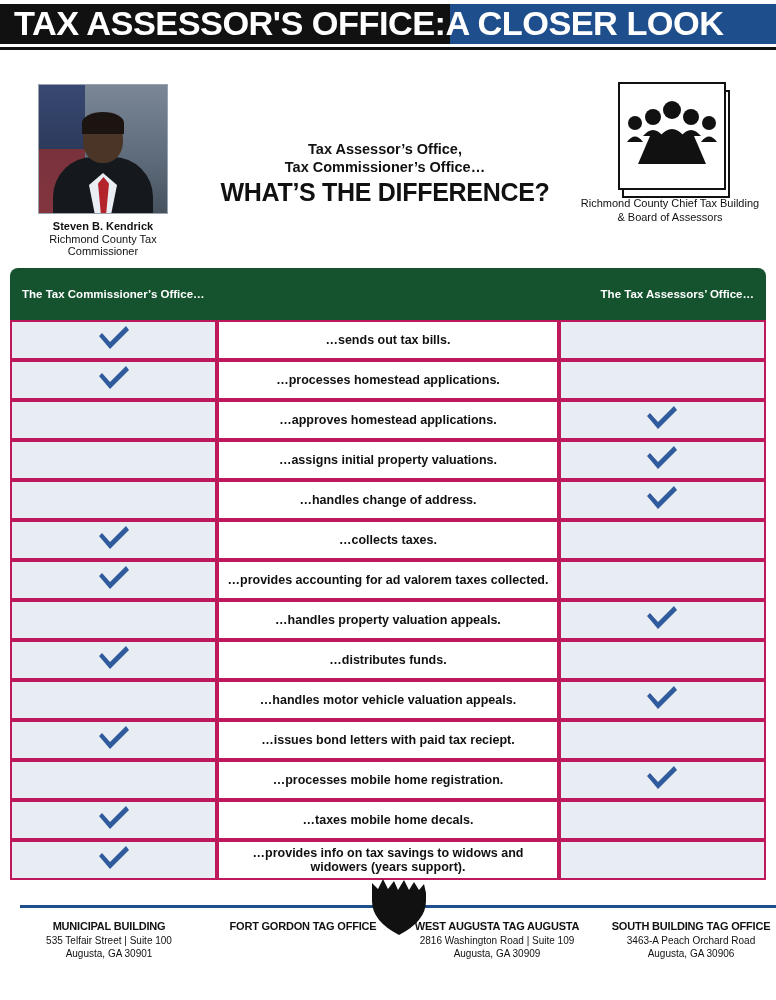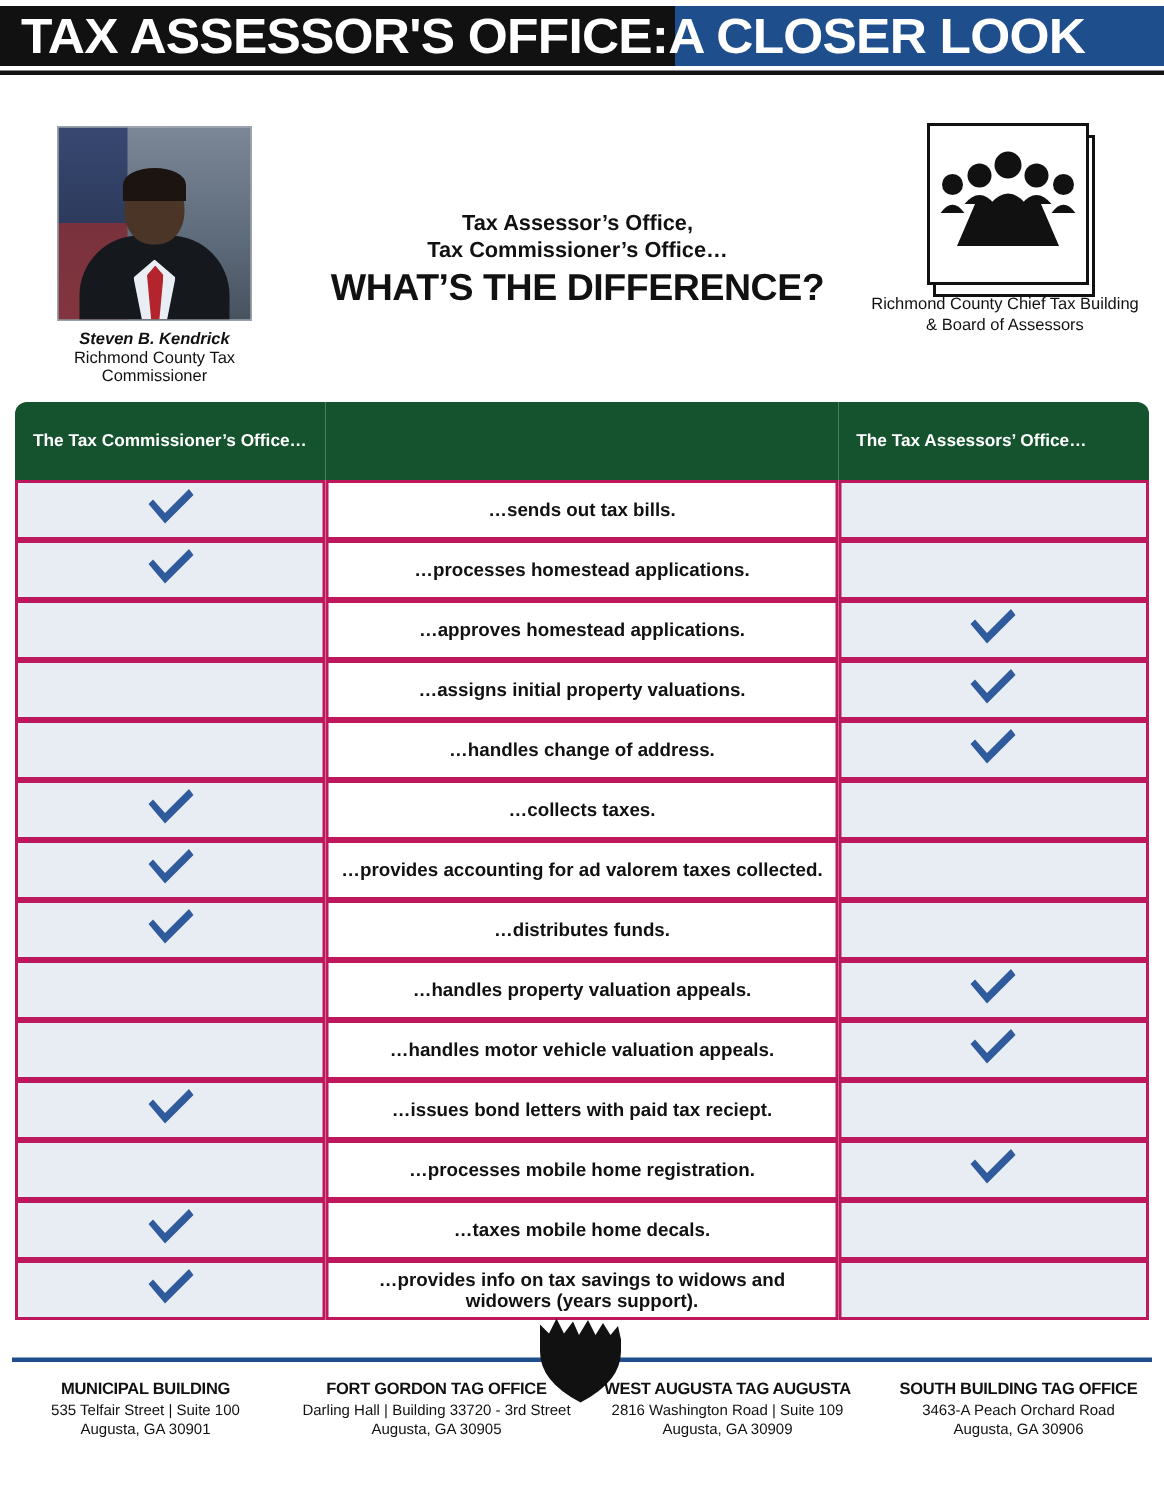--- a/index.html
+++ b/index.html
@@ -108,21 +108,20 @@
   .p-hair {
     position: absolute; left: 43px; top: 27px; width: 42px; height: 22px;
     background: #1c1410;
     border-radius: 50% 50% 0 0;
   }
   .p-name {
     margin-top: 6px;
     font-size: 11px;
     font-weight: bold;
     color: #111111;
-    font-style: italic;
   }
   .p-title {
     font-size: 11px;
     color: #111111;
     margin-top: 1px;
   }
 
   .center-title {
     position: absolute;
     left: 190px; top: 88px;
@@ -182,21 +181,21 @@
     font-weight: bold;
     height: 52px;
     padding: 0 12px;
     vertical-align: middle;
   }
   .th-left {
     text-align: left;
     border-top-left-radius: 8px;
   }
   .th-right {
-    text-align: left;
+    text-align: right;
     border-top-right-radius: 8px;
   }
   .th-mid { background: #2e5d9e; }
 
   .tbl td {
     border: 2px solid #be185d;
     height: 30px;
     background: #e8edf4;
   }
   td.mid-cell {
@@ -218,21 +217,21 @@
     position: relative;
   }
   .chk svg { display: block; }
   .col-left { width: 200px; }
   .col-mid { width: 330px; }
   .col-right { width: 200px; }
 
   
   .footer {
     position: absolute;
-    left: 0; top: 905px;
+    left: 12px; top: 905px;
     width: 720px;
     height: 95px;
   }
   .footer-rule {
     position: absolute;
     left: 8px; top: 0;
     width: 760px; height: 3px;
     background: #1f4e8c;
   }
   .footer-badge {
@@ -387,32 +386,32 @@
           <td class="check-cell"></td>
         </tr>
         <tr>
           <td class="check-cell"><span class="chk"><svg width="34" height="26" viewBox="0 0 34 26">
                 <path d="M2 11 L5 8 L13 17 L29 1 L32 5 L13 24 Z" fill="#2f5b9c"></path>
               </svg></span></td>
           <td class="mid-cell">…provides accounting for ad valorem taxes collected.</td>
           <td class="check-cell"></td>
         </tr>
         <tr>
+          <td class="check-cell"></td>
+          <td class="mid-cell">…handles property valuation appeals.</td>
+          <td class="check-cell"><span class="chk"><svg width="34" height="26" viewBox="0 0 34 26">
+                <path d="M2 11 L5 8 L13 17 L29 1 L32 5 L13 24 Z" fill="#2f5b9c"></path>
+              </svg></span></td>
+        </tr>
+        <tr>
           <td class="check-cell"><span class="chk"><svg width="34" height="26" viewBox="0 0 34 26">
                 <path d="M2 11 L5 8 L13 17 L29 1 L32 5 L13 24 Z" fill="#2f5b9c"></path>
               </svg></span></td>
           <td class="mid-cell">…distributes funds.</td>
           <td class="check-cell"></td>
-        </tr>
-        <tr>
-          <td class="check-cell"></td>
-          <td class="mid-cell">…handles property valuation appeals.</td>
-          <td class="check-cell"><span class="chk"><svg width="34" height="26" viewBox="0 0 34 26">
-                <path d="M2 11 L5 8 L13 17 L29 1 L32 5 L13 24 Z" fill="#2f5b9c"></path>
-              </svg></span></td>
         </tr>
         <tr>
           <td class="check-cell"></td>
           <td class="mid-cell">…handles motor vehicle valuation appeals.</td>
           <td class="check-cell"><span class="chk"><svg width="34" height="26" viewBox="0 0 34 26">
                 <path d="M2 11 L5 8 L13 17 L29 1 L32 5 L13 24 Z" fill="#2f5b9c"></path>
               </svg></span></td>
         </tr>
         <tr>
           <td class="check-cell"><span class="chk"><svg width="34" height="26" viewBox="0 0 34 26">
@@ -457,24 +456,20 @@
   <div class="footer-cols" id="footer-cols">
       <div class="fcol">
         <div class="fname">MUNICIPAL BUILDING</div>
         <div class="faddr">
           <div>535 Telfair Street  |  Suite 100</div>
           <div>Augusta, GA 30901</div>
         </div>
       </div>
       <div class="fcol">
         <div class="fname">FORT GORDON TAG OFFICE</div>
-        <div class="faddr">
-          <div>Darling Hall | Building 33720 - 3rd Street</div>
-          <div>Augusta, GA 30905</div>
-        </div>
       </div>
       <div class="fcol">
         <div class="fname">WEST AUGUSTA TAG AUGUSTA</div>
         <div class="faddr">
           <div>2816 Washington Road  |  Suite 109</div>
           <div>Augusta, GA 30909</div>
         </div>
       </div>
       <div class="fcol">
         <div class="fname">SOUTH BUILDING TAG OFFICE</div>

